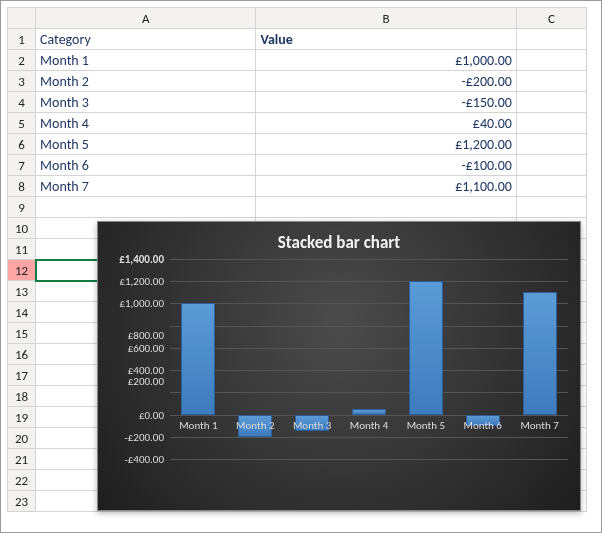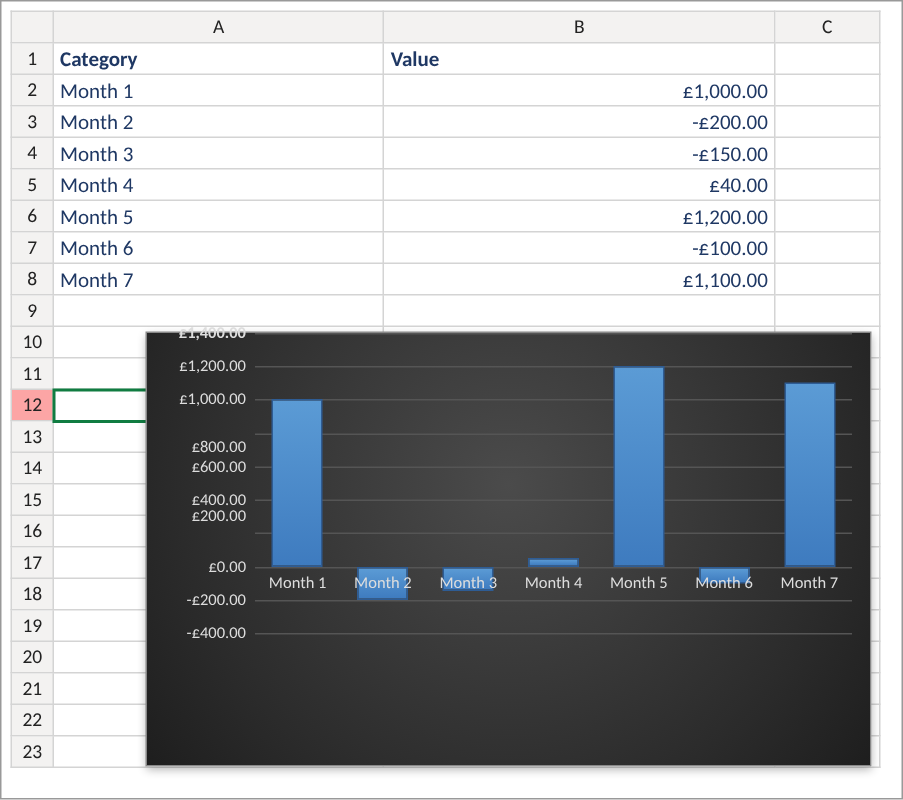--- a/index.html
+++ b/index.html
@@ -146,21 +146,21 @@
       <tr id="colhdr-row">
         <th class="corner"></th>
       <th class="sel-col">A</th>
           <th>B</th>
           <th>C</th>
         </tr>
     </thead>
     <tbody id="gridbody">
         <tr>
           <th class="rowhdr">1</th>
-          <td style="font-weight: bold;">Category</td>
+          <td style="font-weight: normal;">Category</td>
           <td style="font-weight: bold;">Value</td>
           <td></td>
         </tr>
         <tr>
           <th class="rowhdr">2</th>
           <td>Month 1</td>
           <td class="right">£1,000.00</td>
           <td></td>
         </tr>
         <tr>
@@ -286,20 +286,21 @@
         <tr>
           <th class="rowhdr">23</th>
           <td></td>
           <td></td>
           <td></td>
         </tr>
       </tbody>
   </table>
 
   <div class="chart-wrap">
+    <div class="chart-title">Stacked bar chart</div>
     <div class="chart-inner">
       <div class="plot" id="plot">
           <div class="grid-line" style="top: 0px;"></div>
           <div class="ytick" style="top: 0px; font-weight: bold;">£1,400.00</div>
           <div class="grid-line" style="top: 22.2222px;"></div>
           <div class="ytick" style="top: 22.2222px;">£1,200.00</div>
           <div class="grid-line" style="top: 44.4444px;"></div>
           <div class="ytick" style="top: 44.4444px;">£1,000.00</div>
           <div class="grid-line" style="top: 66.6667px;"></div>
           <div class="ytick" style="top: 76px;">£800.00</div>

